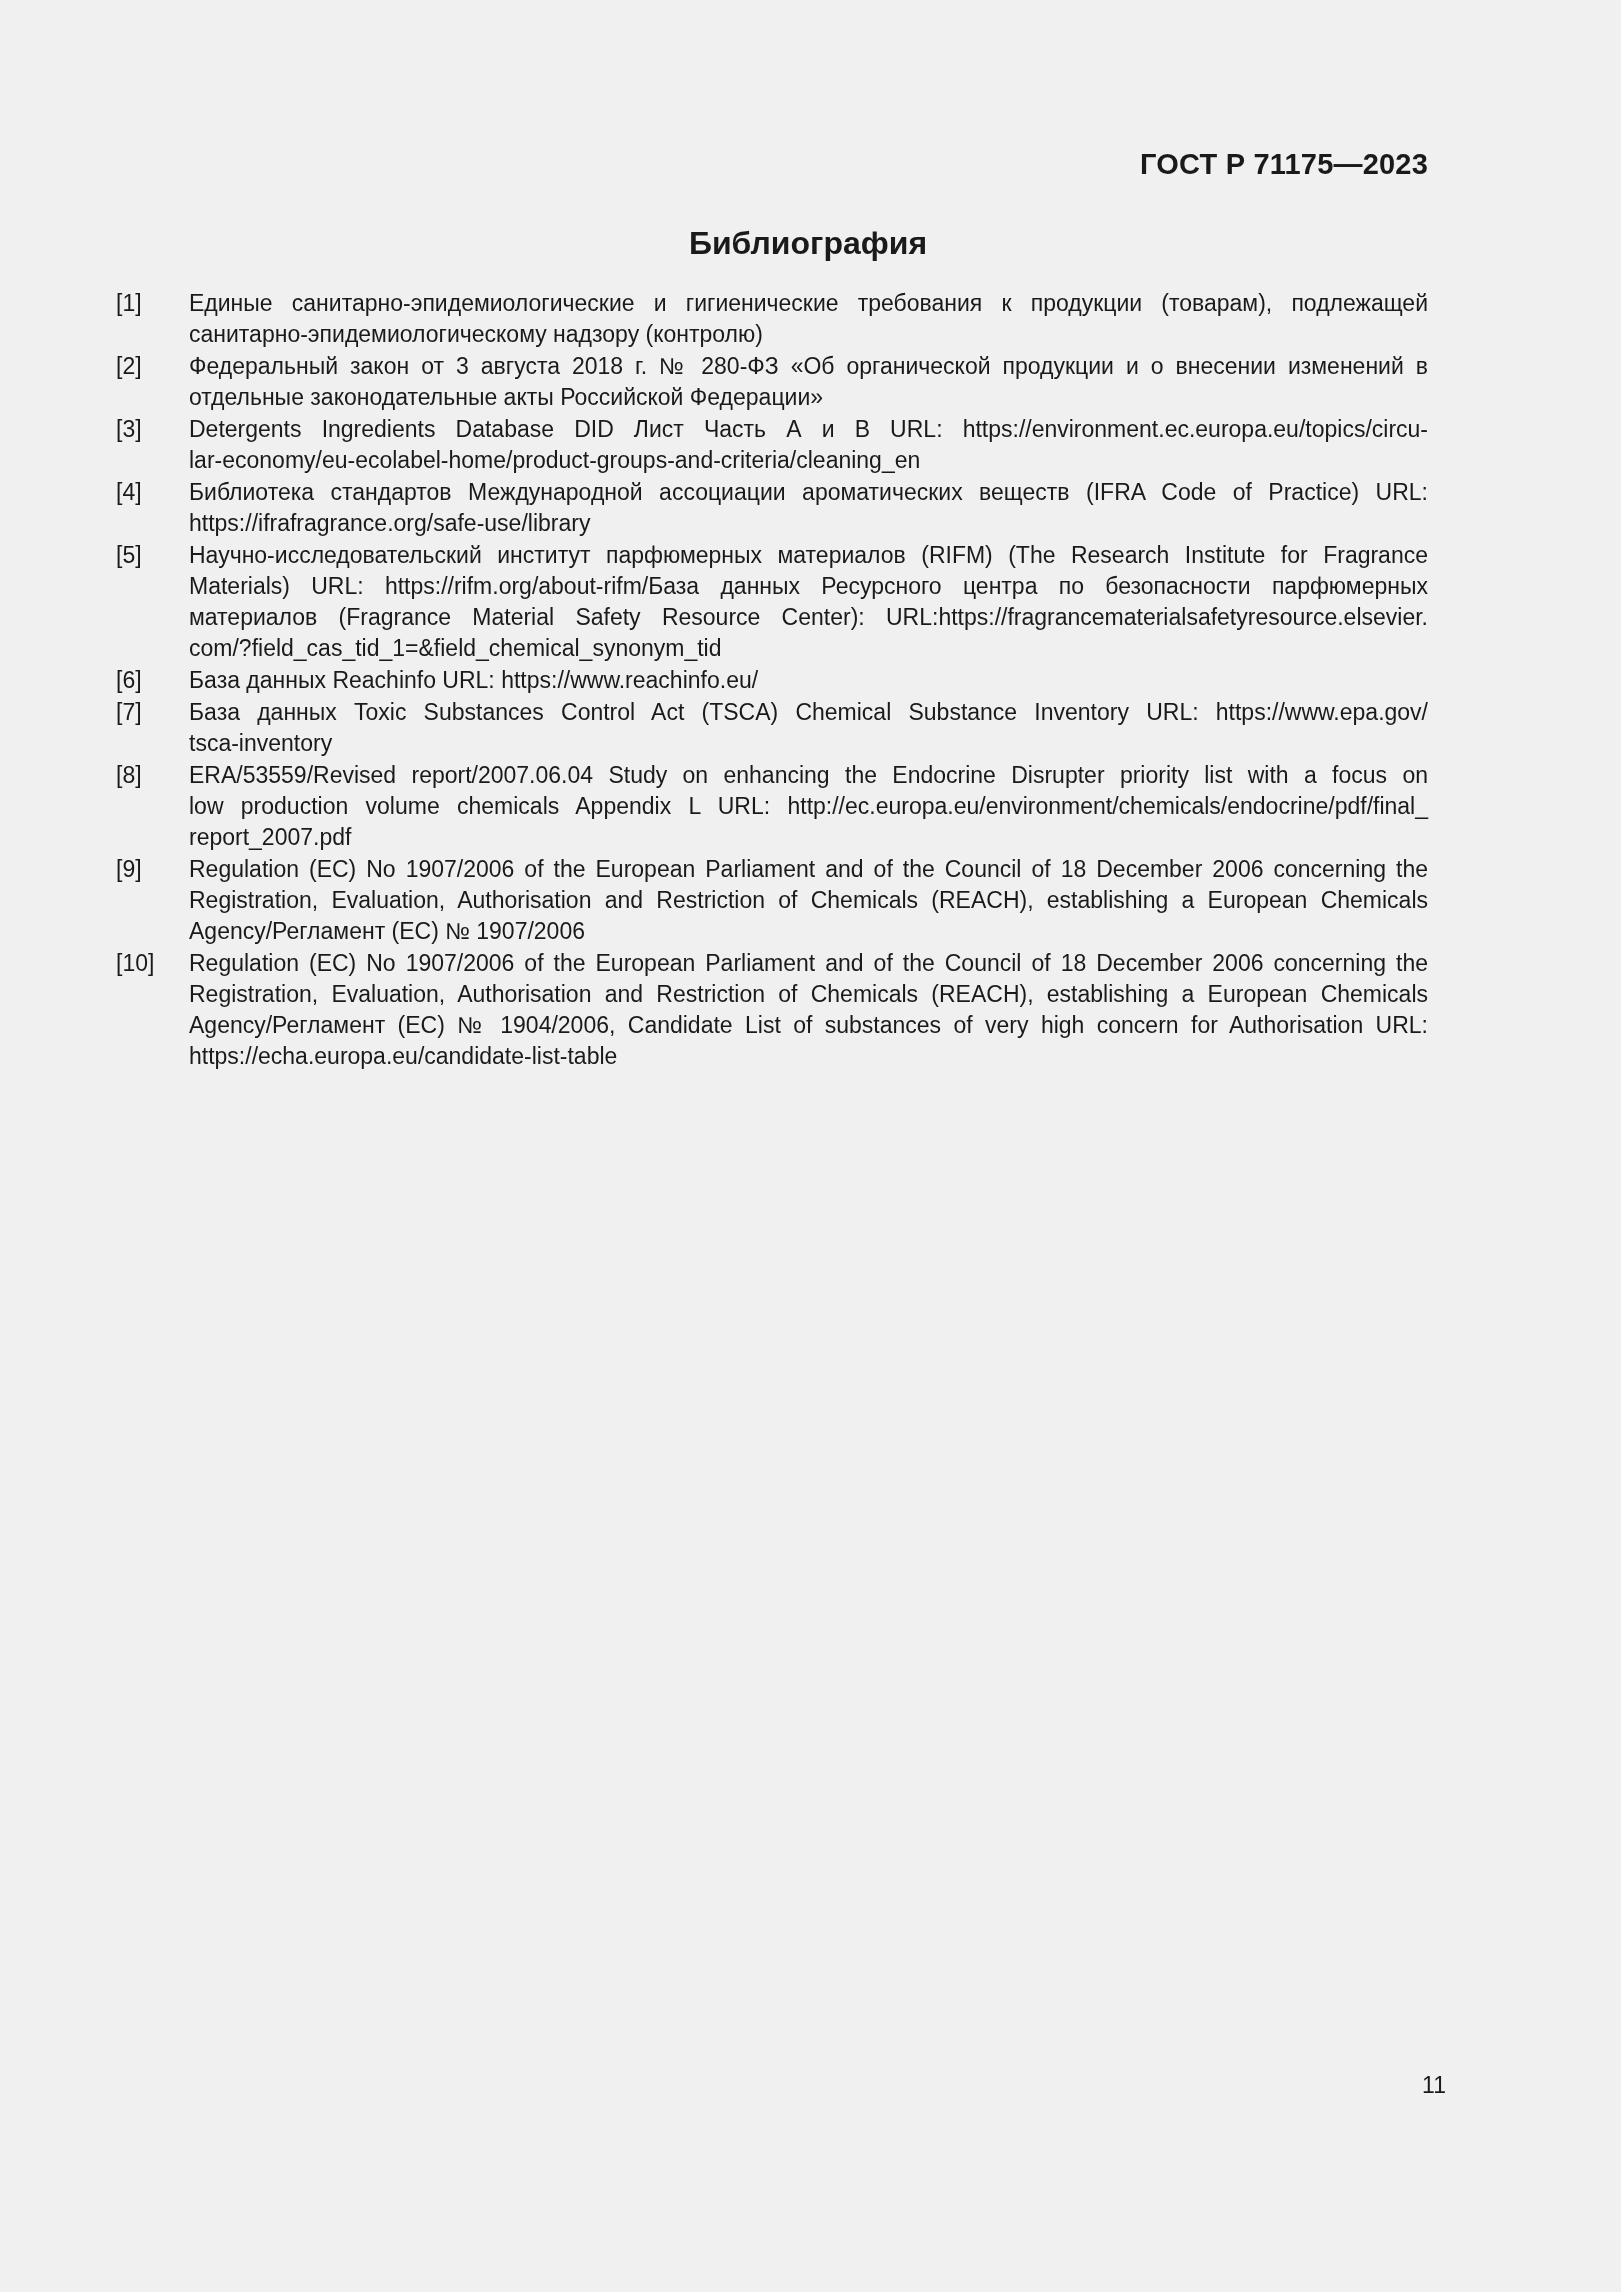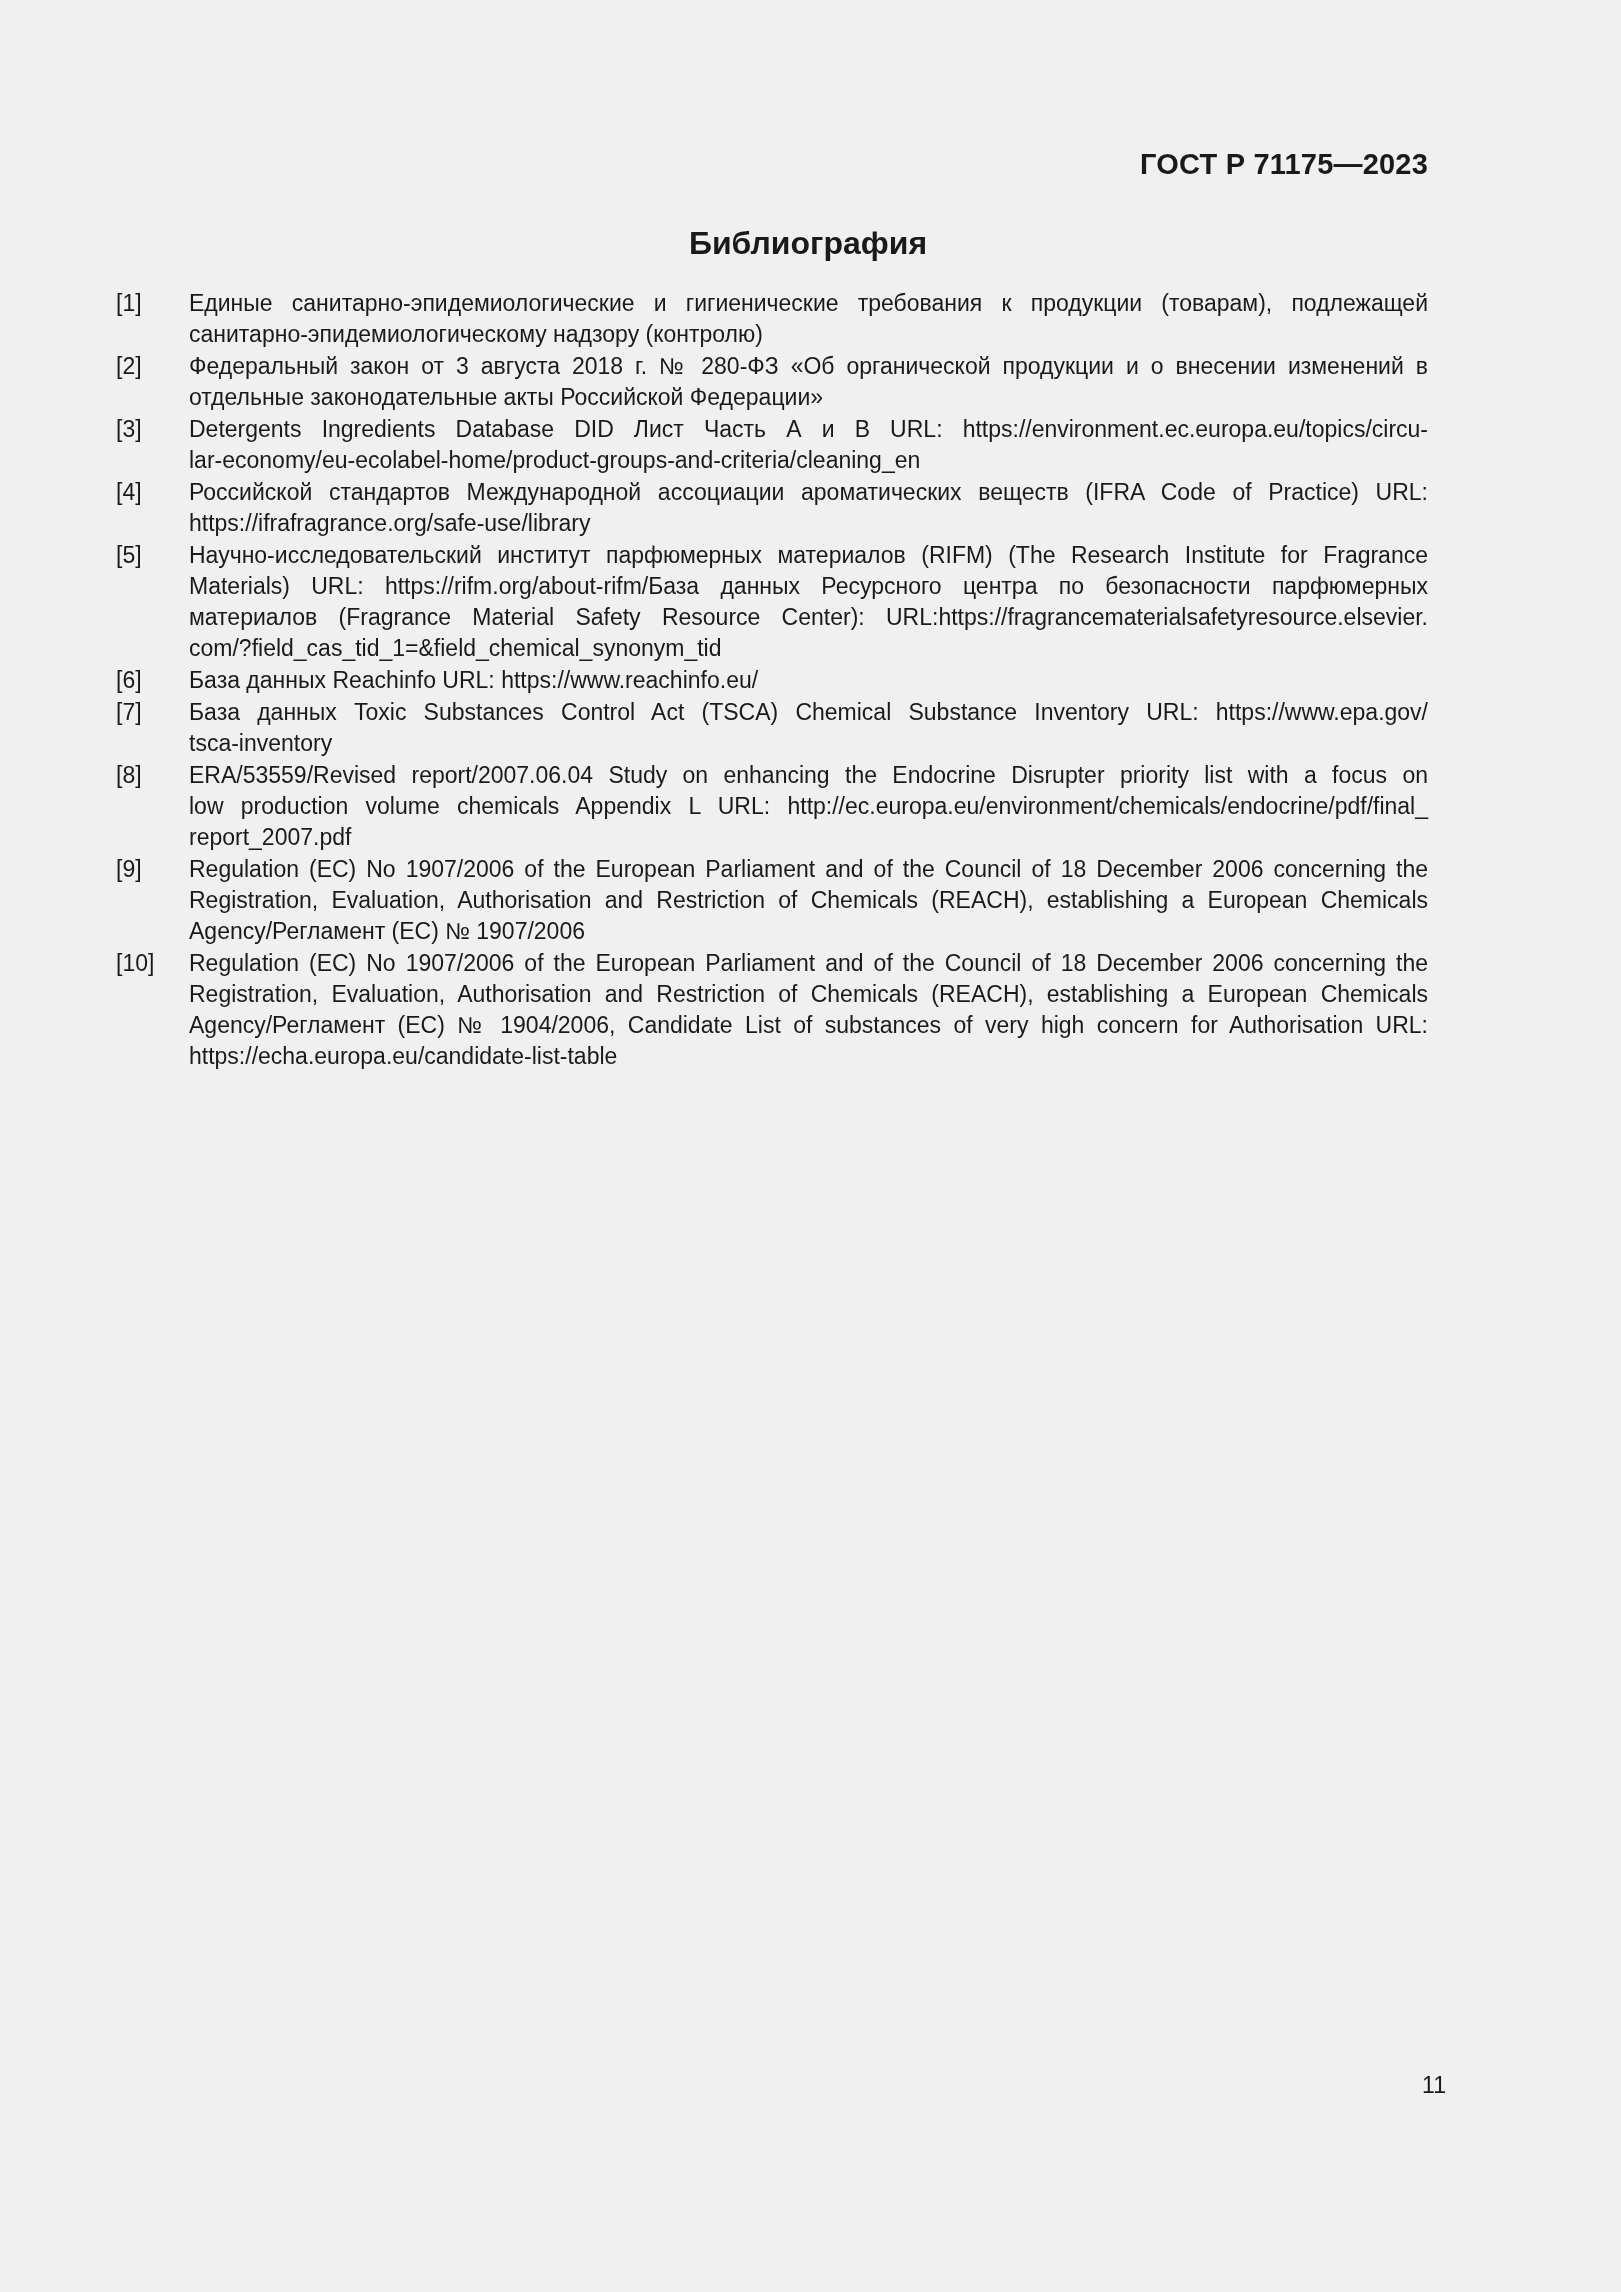--- a/index.html
+++ b/index.html
@@ -99,21 +99,21 @@
       <div class="num">[3]</div>
       <div class="text">
         <span class="line">Detergents Ingredients Database DID Лист Часть А и В URL: https://environment.ec.europa.eu/topics/circu-</span>
         <span class="line last">lar-economy/eu-ecolabel-home/product-groups-and-criteria/cleaning_en</span>
       </div>
     </div>
 
     <div class="entry">
       <div class="num">[4]</div>
       <div class="text">
-        <span class="line">Российской стандартов Международной ассоциации ароматических веществ (IFRA Code of Practice) URL:</span>
+        <span class="line">Библиотека стандартов Международной ассоциации ароматических веществ (IFRA Code of Practice) URL:</span>
         <span class="line last">https://ifrafragrance.org/safe-use/library</span>
       </div>
     </div>
 
     <div class="entry">
       <div class="num">[5]</div>
       <div class="text">
         <span class="line">Научно-исследовательский институт парфюмерных материалов (RIFM) (The Research Institute for Fragrance</span>
         <span class="line">Materials) URL: https://rifm.org/about-rifm/База данных Ресурсного центра по безопасности парфюмерных</span>
         <span class="line">материалов (Fragrance Material Safety Resource Center): URL:https://fragrancematerialsafetyresource.elsevier.</span>

